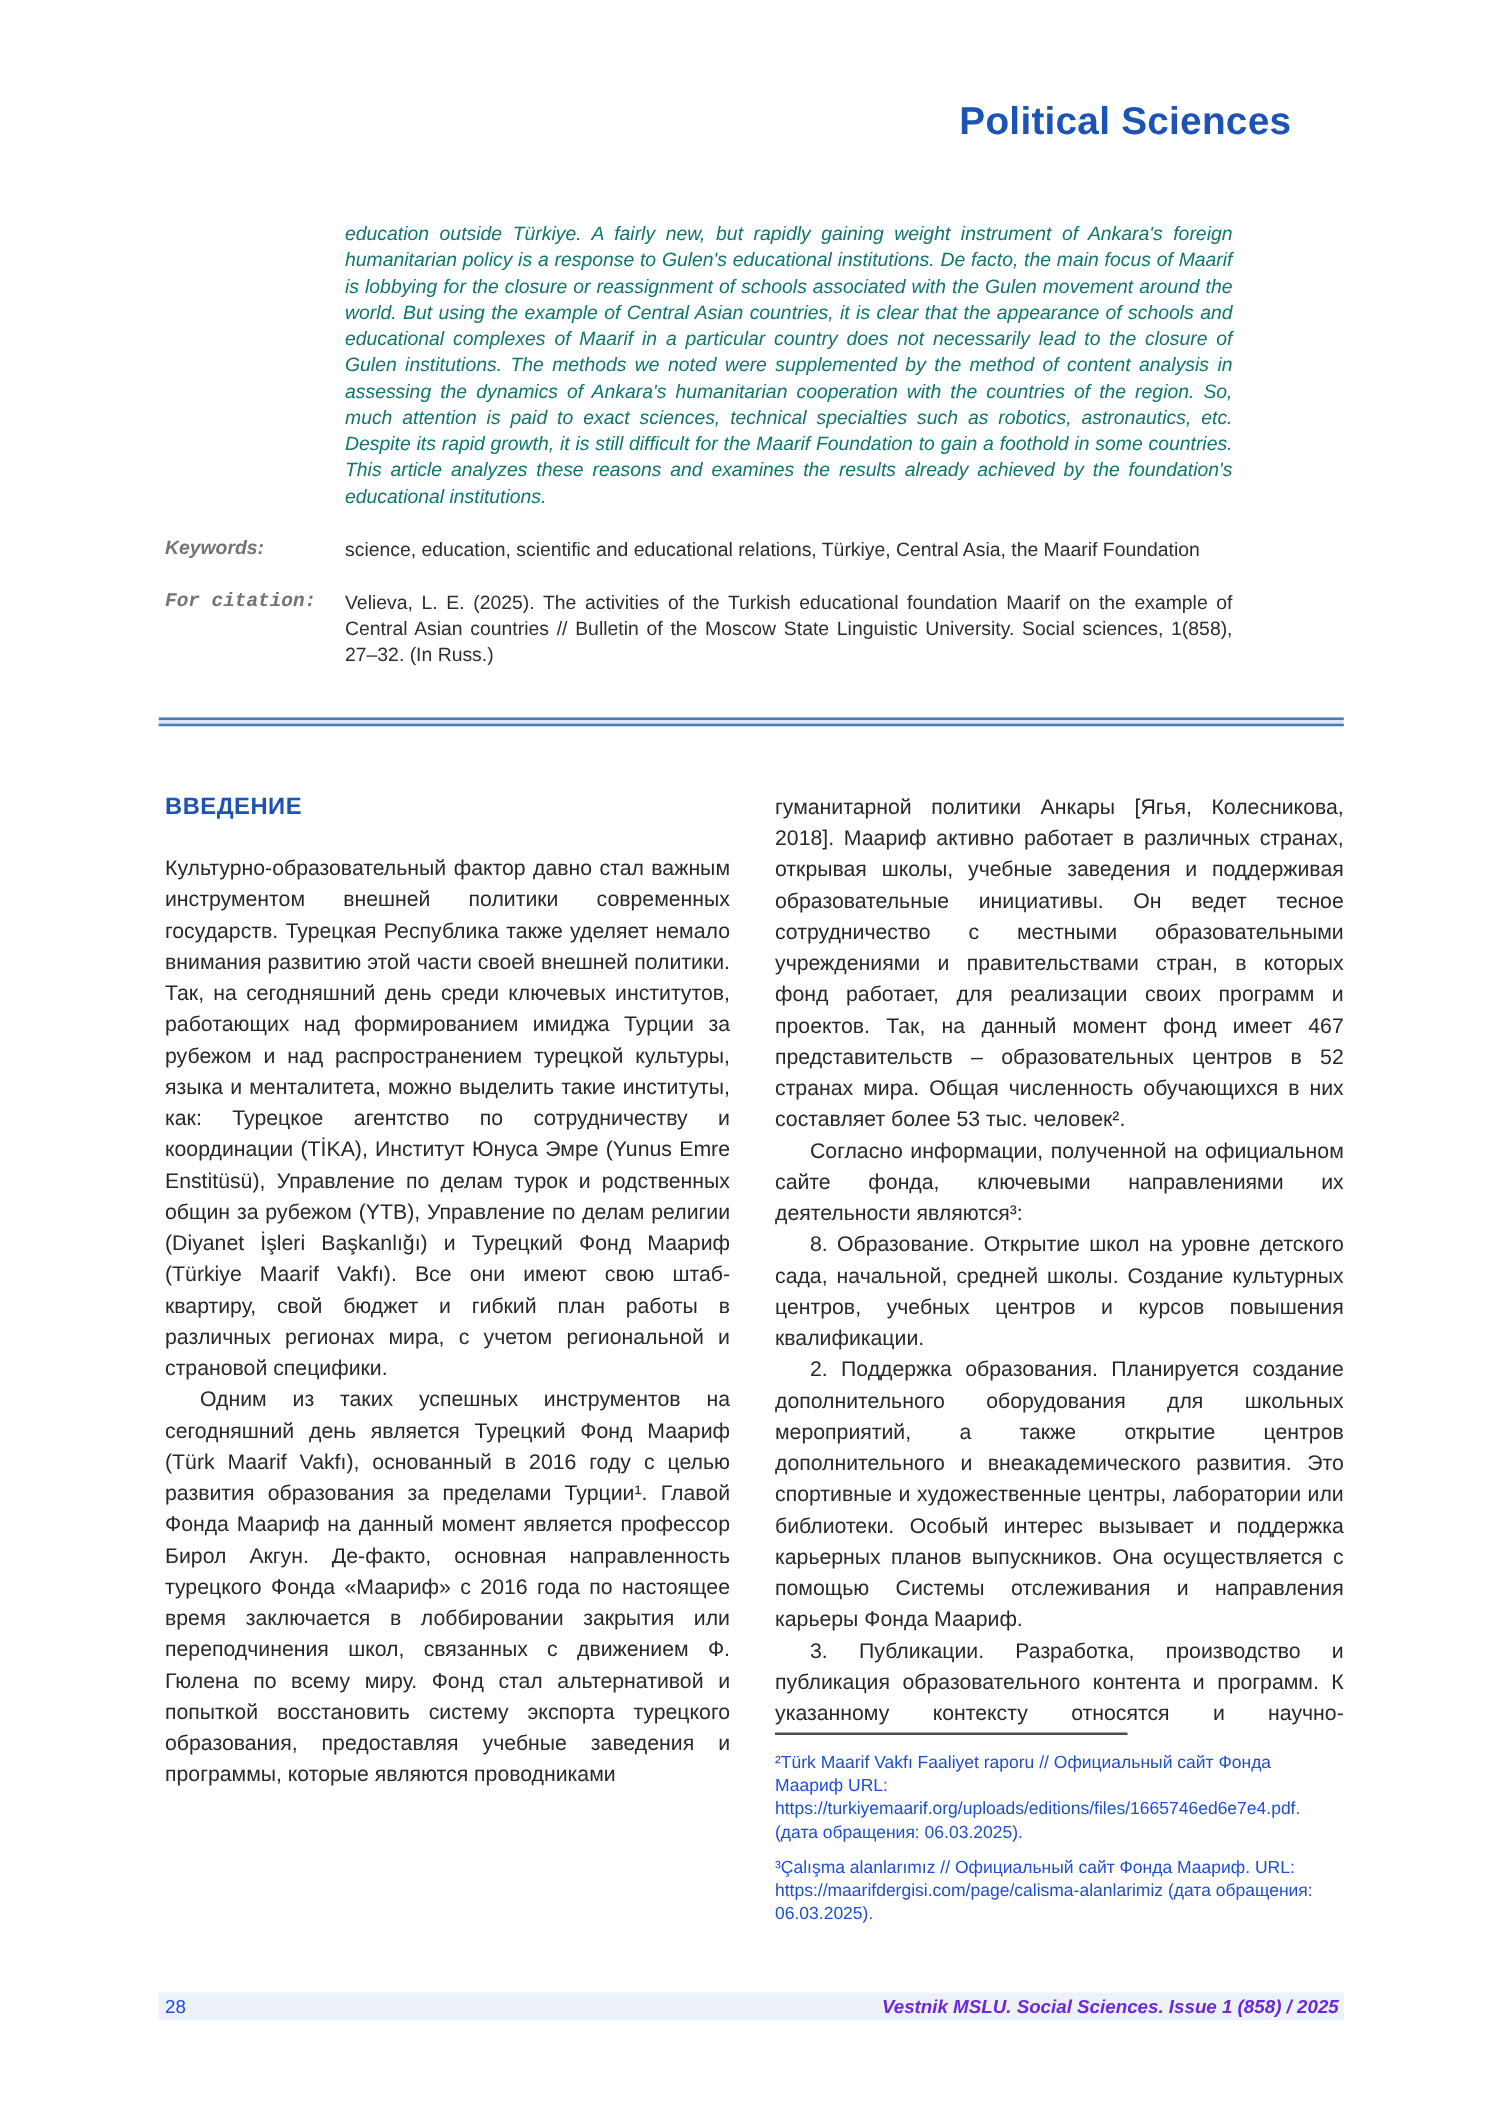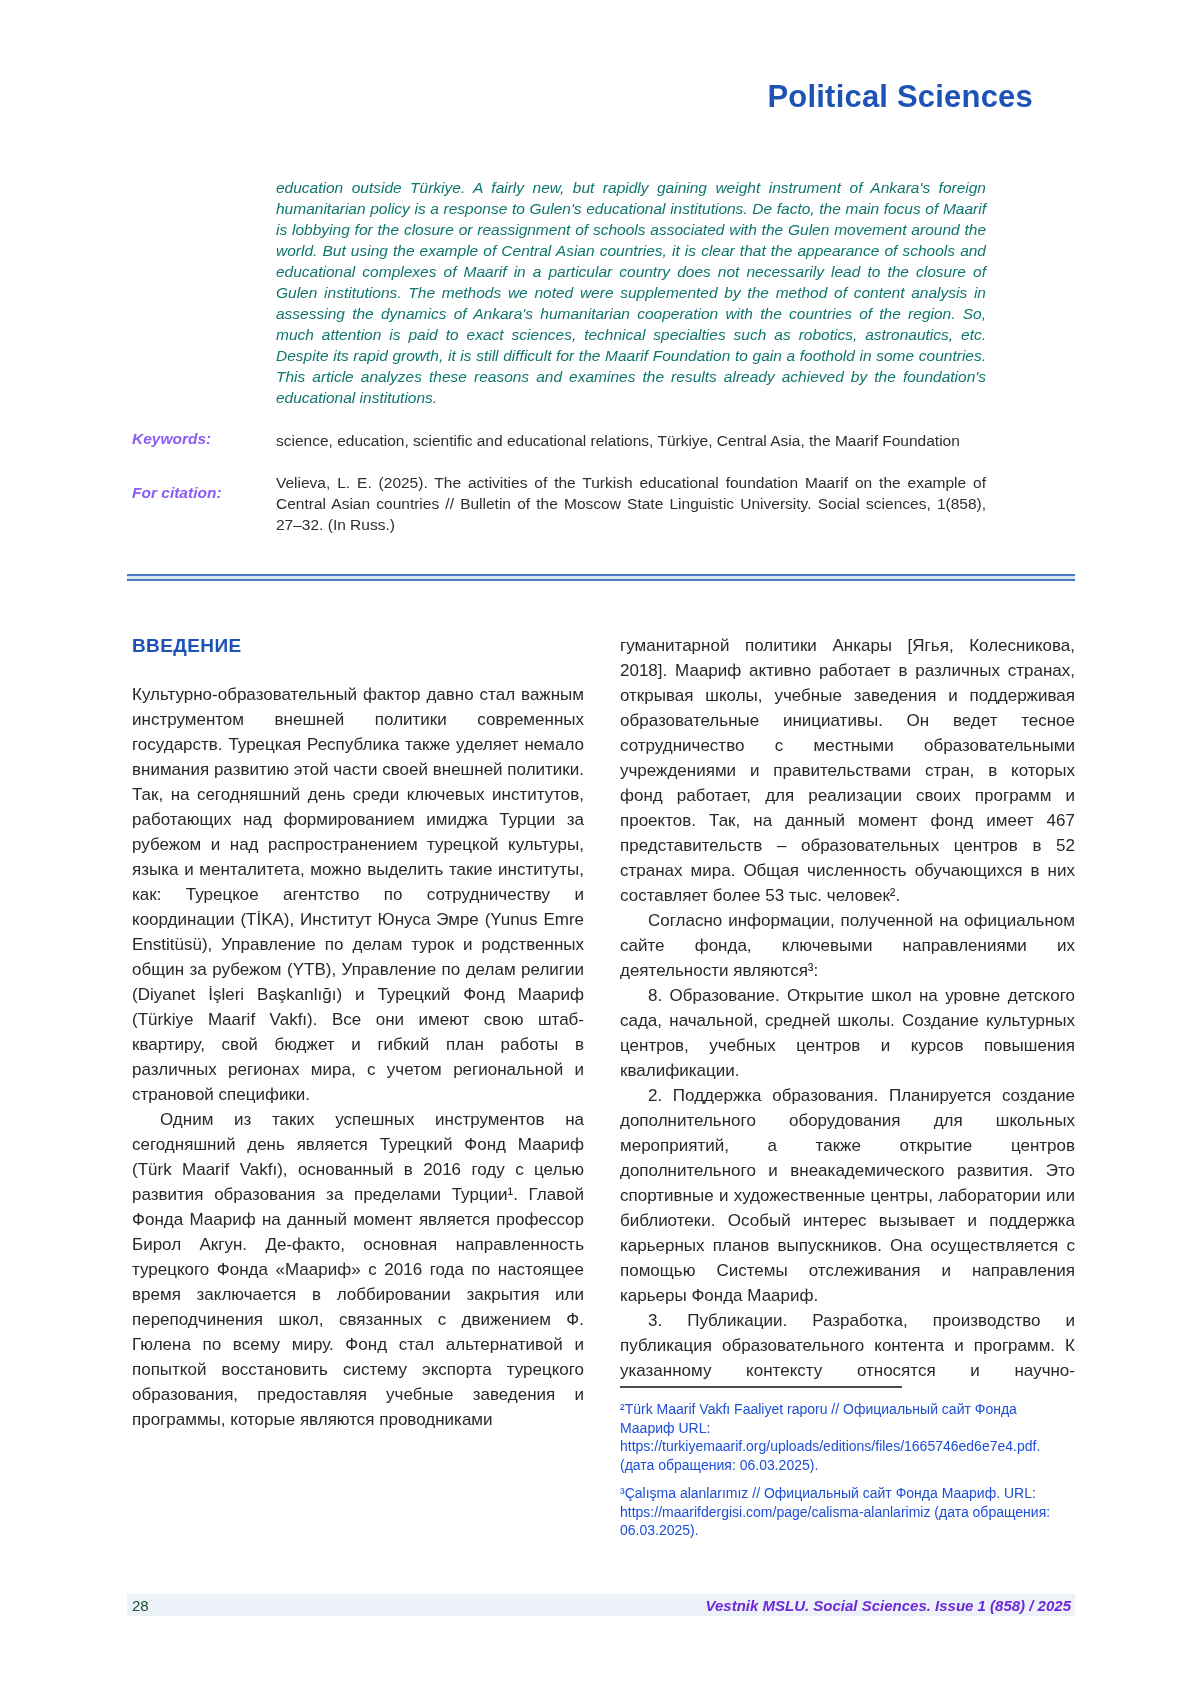--- a/index.html
+++ b/index.html
@@ -12,29 +12,29 @@
   .header-title {
     position:absolute; top:79px; right:215px;
     font-size:31px; font-weight:600; color:#1c53b5; letter-spacing:0.2px;
   }
   .abstract {
     position:absolute; left:276px; top:177px; width:710px;
     font-size:15.5px; line-height:21px; text-align:justify; color:#0f766e;font-style:italic;
   }
   .meta-label {
     position:absolute; left:132px; width:140px;
-    font-weight:bold; font-style:italic; font-size:15.5px; color:#8b5cf6;
+    font-weight:bold; font-style:italic; font-size:15.5px; color:#737373;
   }
   .meta-value {
     position:absolute; left:276px; width:710px;
     font-size:15.5px; line-height:21px; color:#2e2e2e;
   }
   #kw-label  { top:430px; }
   #kw-value  { top:430px; white-space:nowrap; }
-  #cit-label { top:484px; }
+  #cit-label { top:472px;font-family:Liberation Mono, monospace; }
   #cit-value { top:472px; text-align:justify; }
   .divider {
     position:absolute; left:127px; top:574px; width:948px; height:3px;
     background:#dbe5f3; border-top:2px solid #4a79be; border-bottom:2px solid #4a79be;
   }
   .col {
     position:absolute; top:633px;
     font-size:17px; line-height:25px; text-align:justify; color:#282828;
     word-wrap:break-word;
   }
@@ -53,21 +53,21 @@
   }
   .fn-left  { left:132px; top:1452px; width:452px; min-height:100px; }
   .fn-right { left:620px; top:1386px; width:455px; min-height:170px; }
   .fn-rule { width:282px; border-top:2px solid #4c4c4c; margin:0 0 12px 0; }
   p.fn { margin:0 0 10px 0; }
   .footer {
     position:absolute; left:127px; top:1594px; width:948px; height:22px;
     background:#edf2f8; display:flex; align-items:center; justify-content:space-between;
     padding:0 4px 0 5px; box-sizing:border-box;
   }
-  .page-num { font-size:15px; color:#14532d; }
+  .page-num { font-size:15px; color:#1d4ed8; }
   .journal  { font-size:15px; font-weight:bold; font-style:italic; color:#6d28d9; }
 </style>
 </head>
 <body>
 
 <div class="page">
 
   <div class="header-title">Political Sciences</div>
 
   <div class="abstract">education outside Türkiye. A fairly new, but rapidly gaining weight instrument of Ankara's foreign humanitarian policy is a response to Gulen's educational institutions. De facto, the main focus of Maarif is lobbying for the closure or reassignment of schools associated with the Gulen movement around the world. But using the example of Central Asian countries, it is clear that the appearance of schools and educational complexes of Maarif in a particular country does not necessarily lead to the closure of Gulen institutions. The methods we noted were supplemented by the method of content analysis in assessing the dynamics of Ankara's humanitarian cooperation with the countries of the region. So, much attention is paid to exact sciences, technical specialties such as robotics, astronautics, etc. Despite its rapid growth, it is still difficult for the Maarif Foundation to gain a foothold in some countries. This article analyzes these reasons and examines the results already achieved by the foundation's educational institutions.</div>

